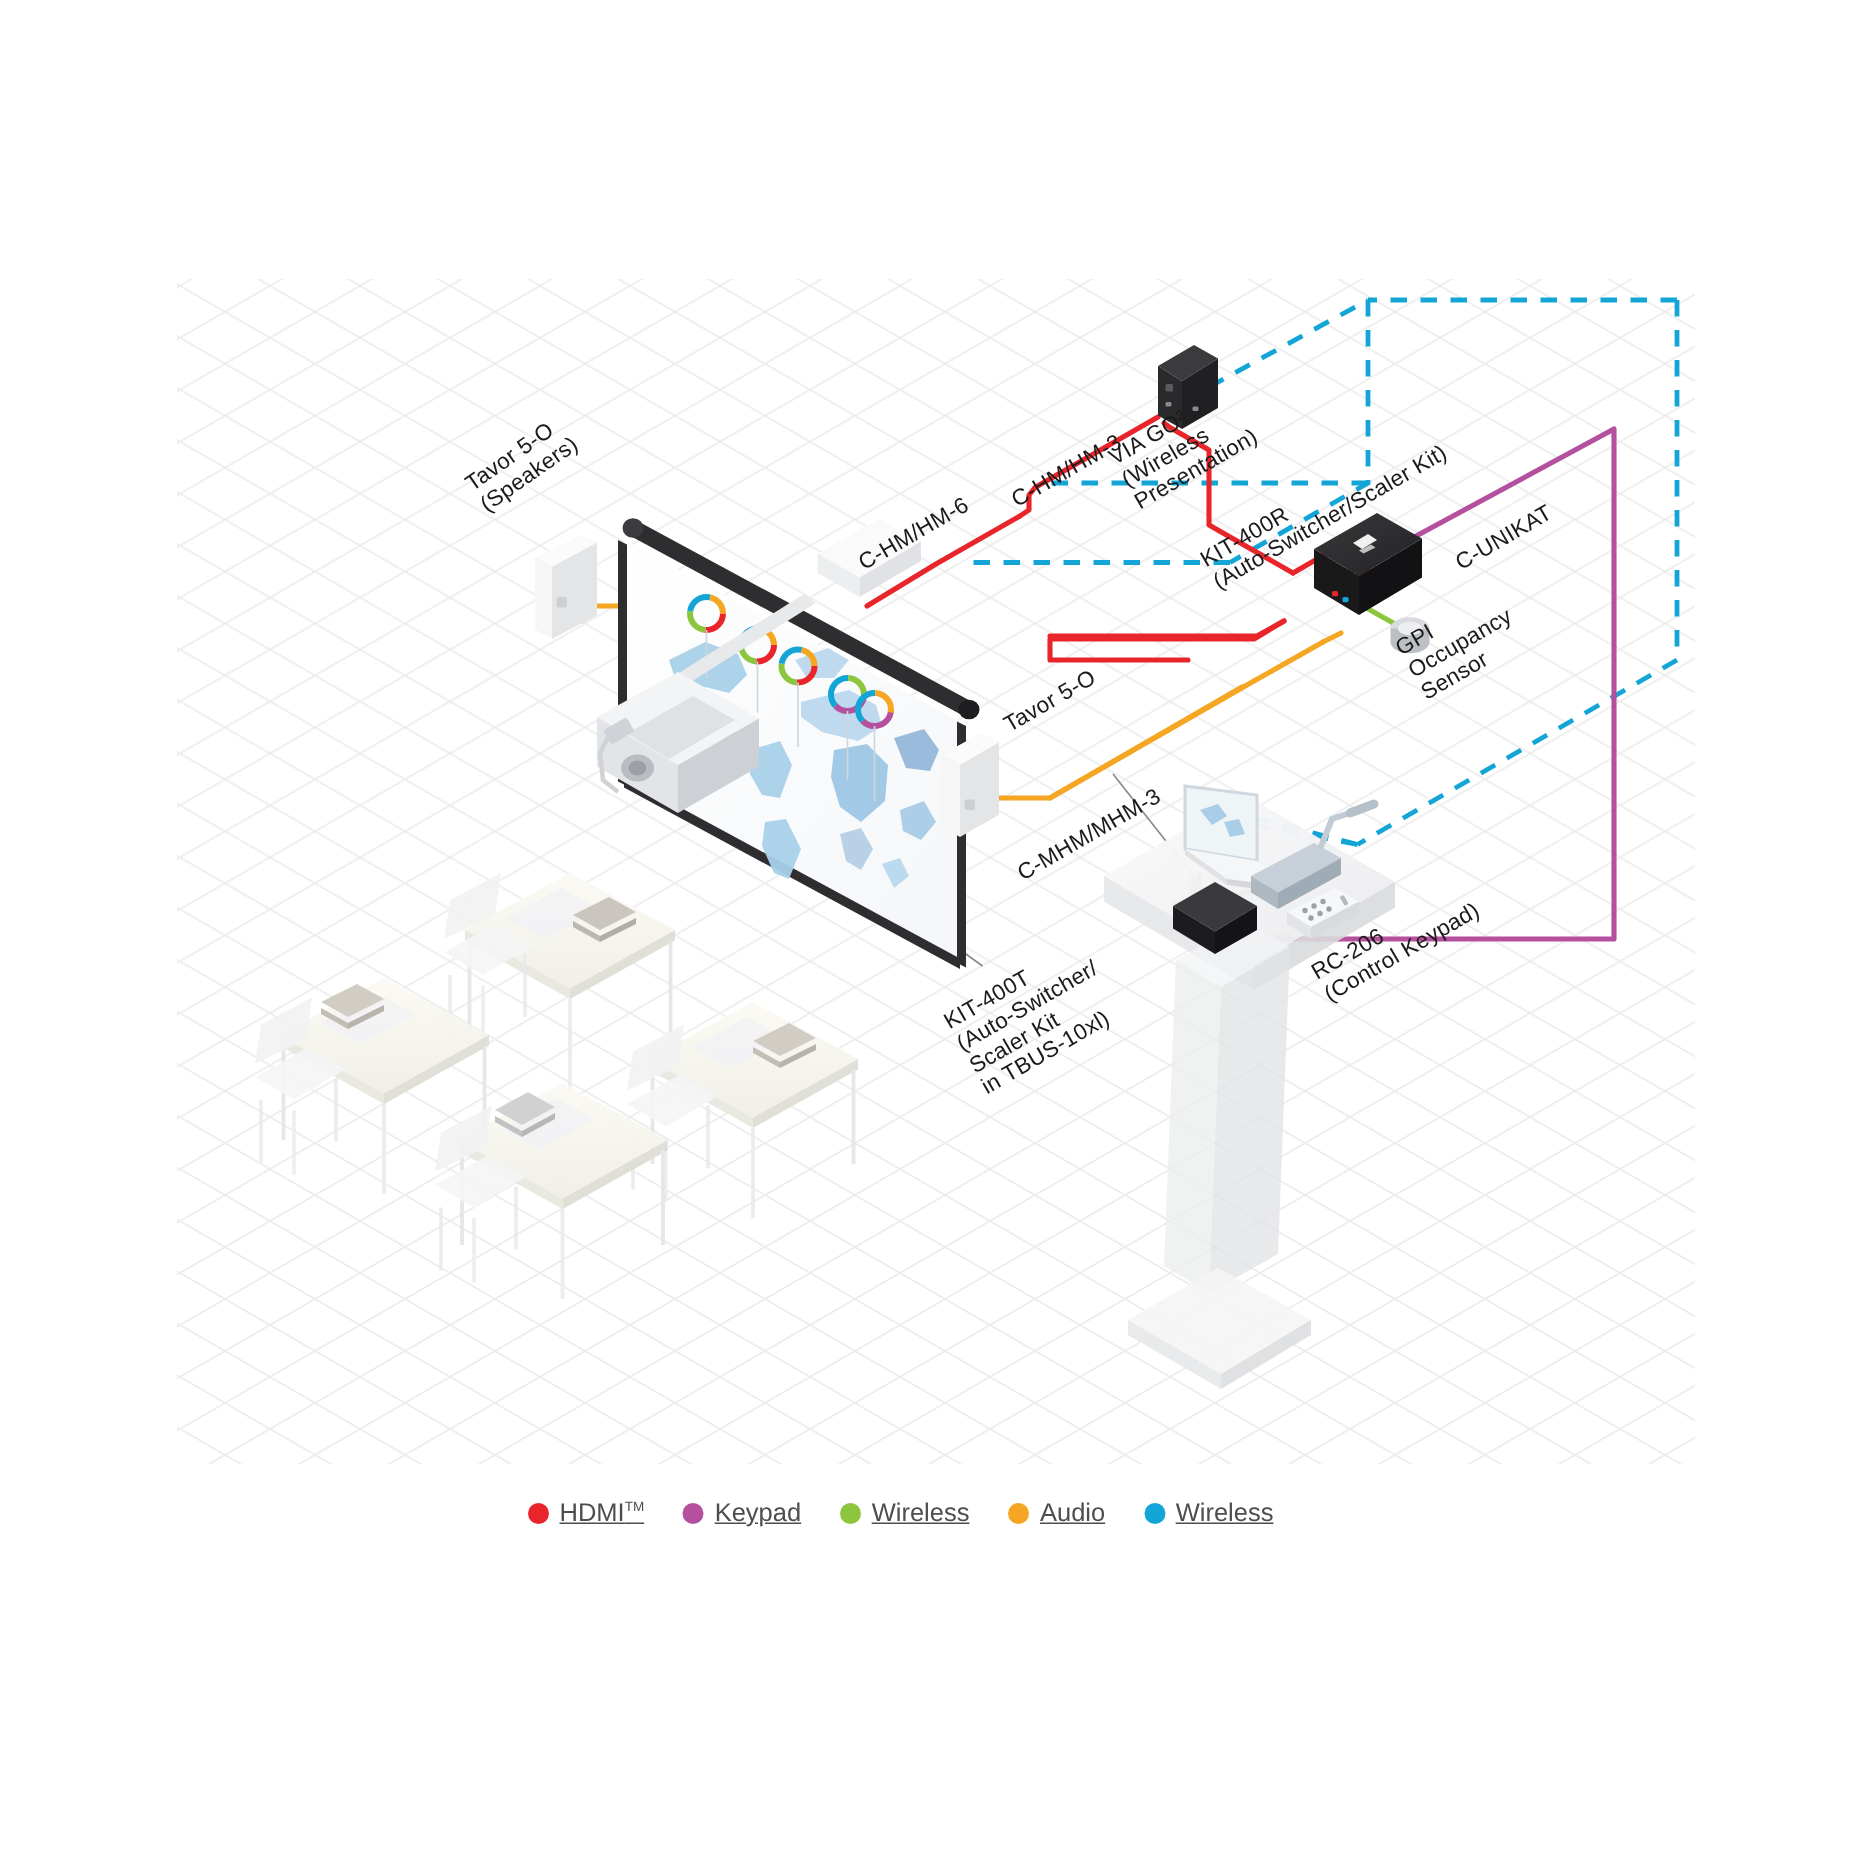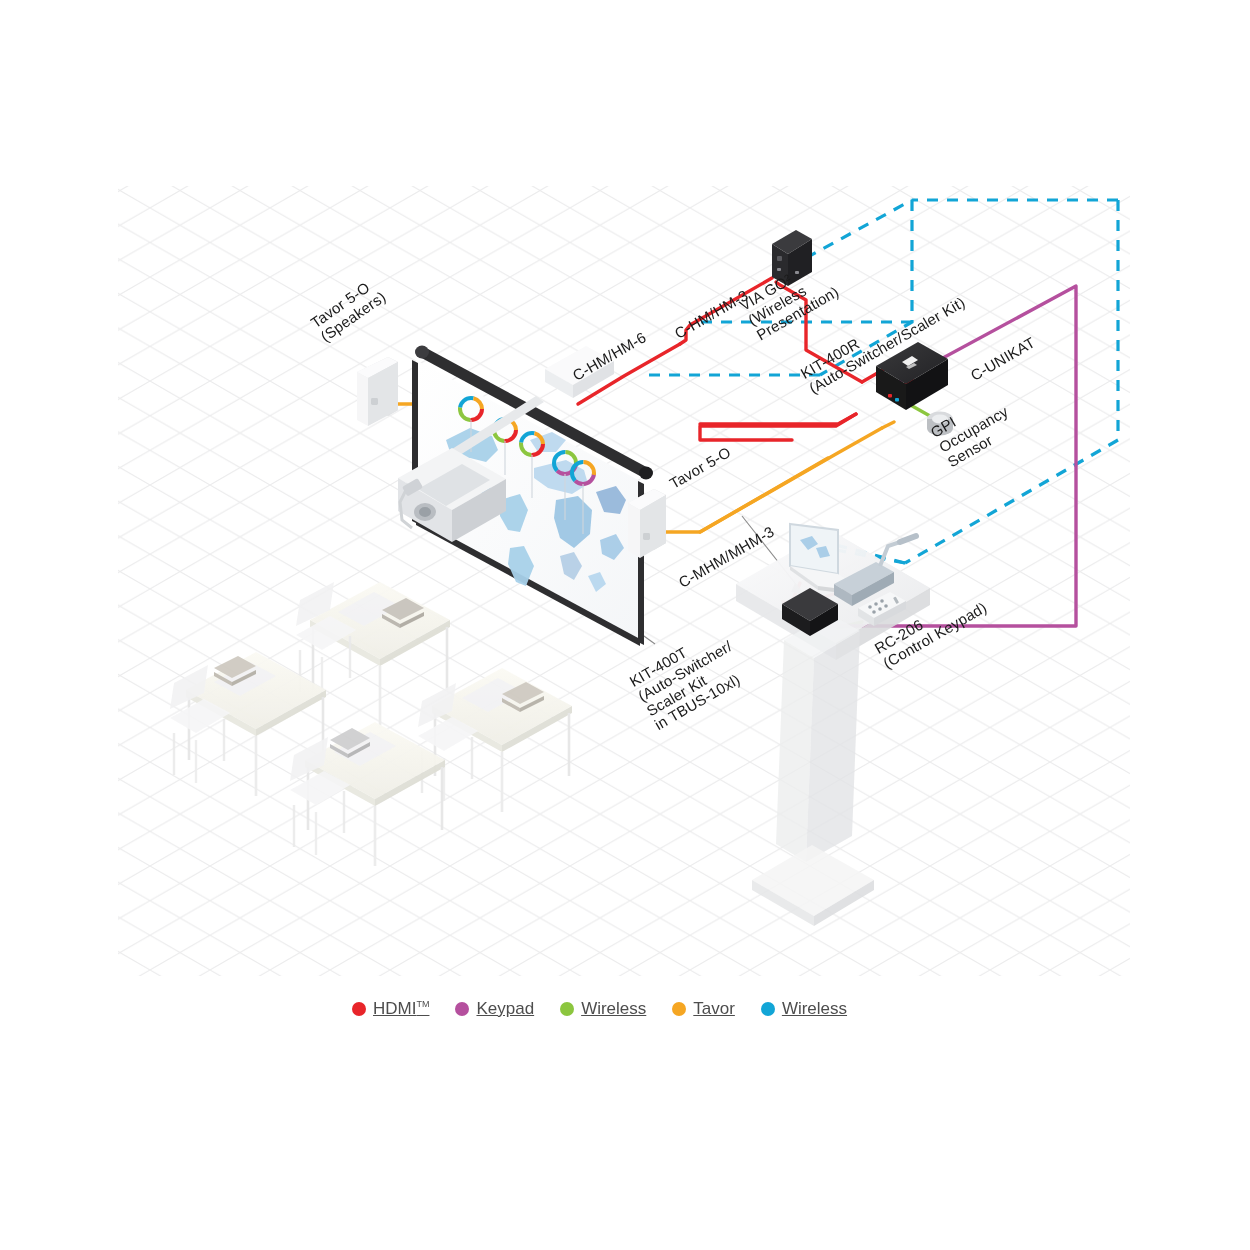--- a/index.html
+++ b/index.html
@@ -468,21 +468,21 @@
       <span class="legend-text">Keypad</span>
     </div>
 
     <div class="legend-item">
       <span class="legend-dot" style="background:#8cc63f;"></span>
       <span class="legend-text">Wireless</span>
     </div>
 
     <div class="legend-item">
       <span class="legend-dot" style="background:#f5a623;"></span>
-      <span class="legend-text">Tavor</span>
+      <span class="legend-text">Audio</span>
     </div>
 
     <div class="legend-item">
       <span class="legend-dot" style="background:#12a5d6;"></span>
       <span class="legend-text">Wireless</span>
     </div>
 
   </div>
 
 </div>

